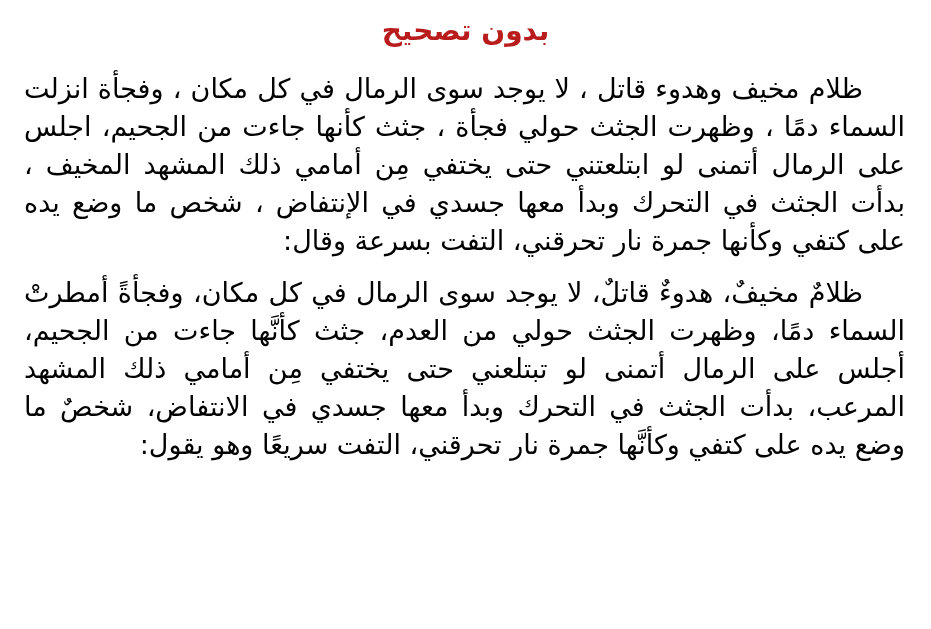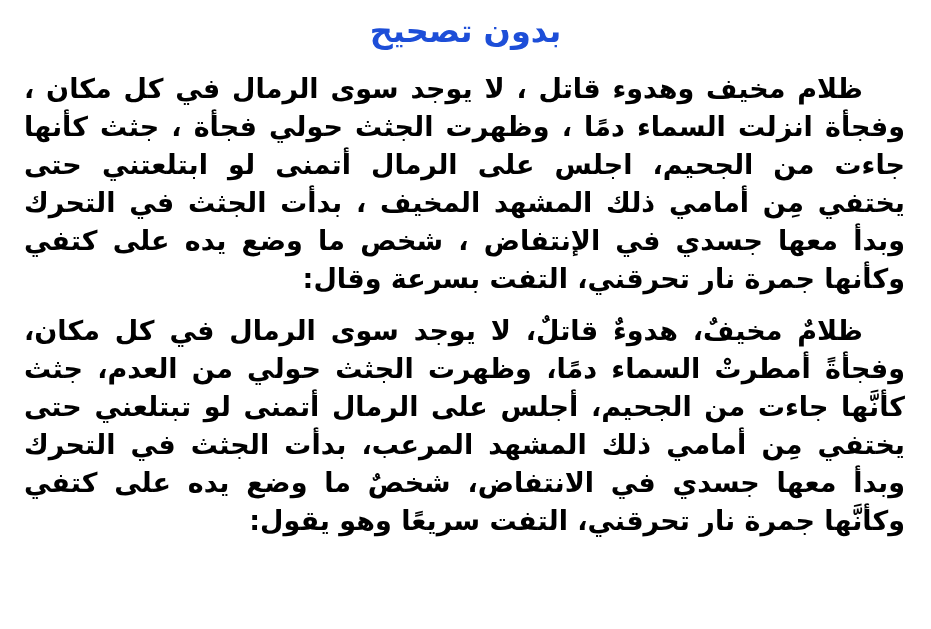--- a/index.html
+++ b/index.html
@@ -12,37 +12,37 @@
     font-family: "DejaVu Sans", sans-serif;
   }
   .page {
     width: 931px;
     height: 629px;
     background: #ffffff;
     box-sizing: border-box;
     direction: rtl;
   }
   .section-heading {
-    color: #1d4ed8;
+    color: #b91c1c;
     font-weight: bold;
     text-align: center;
-    font-size: 32px;
+    font-size: 28px;
     line-height: 50px;
     margin: 0;
     direction: rtl;
   }
   .heading-first { padding-top: 6px; }
   .heading-second { padding-top: 80px; }
   .body-paragraph {
     direction: rtl;
     unicode-bidi: embed;
     text-align: justify;
     color: #000000;
     font-size: 27px;
-    font-weight: bold;
+    font-weight: normal;
     line-height: 38px;
     margin: 14px 0 0 0;
     padding: 0 26px 0 24px;
     text-indent: 42px;
   }
 </style>
 </head>
 <body>
 
 <div class="page">

